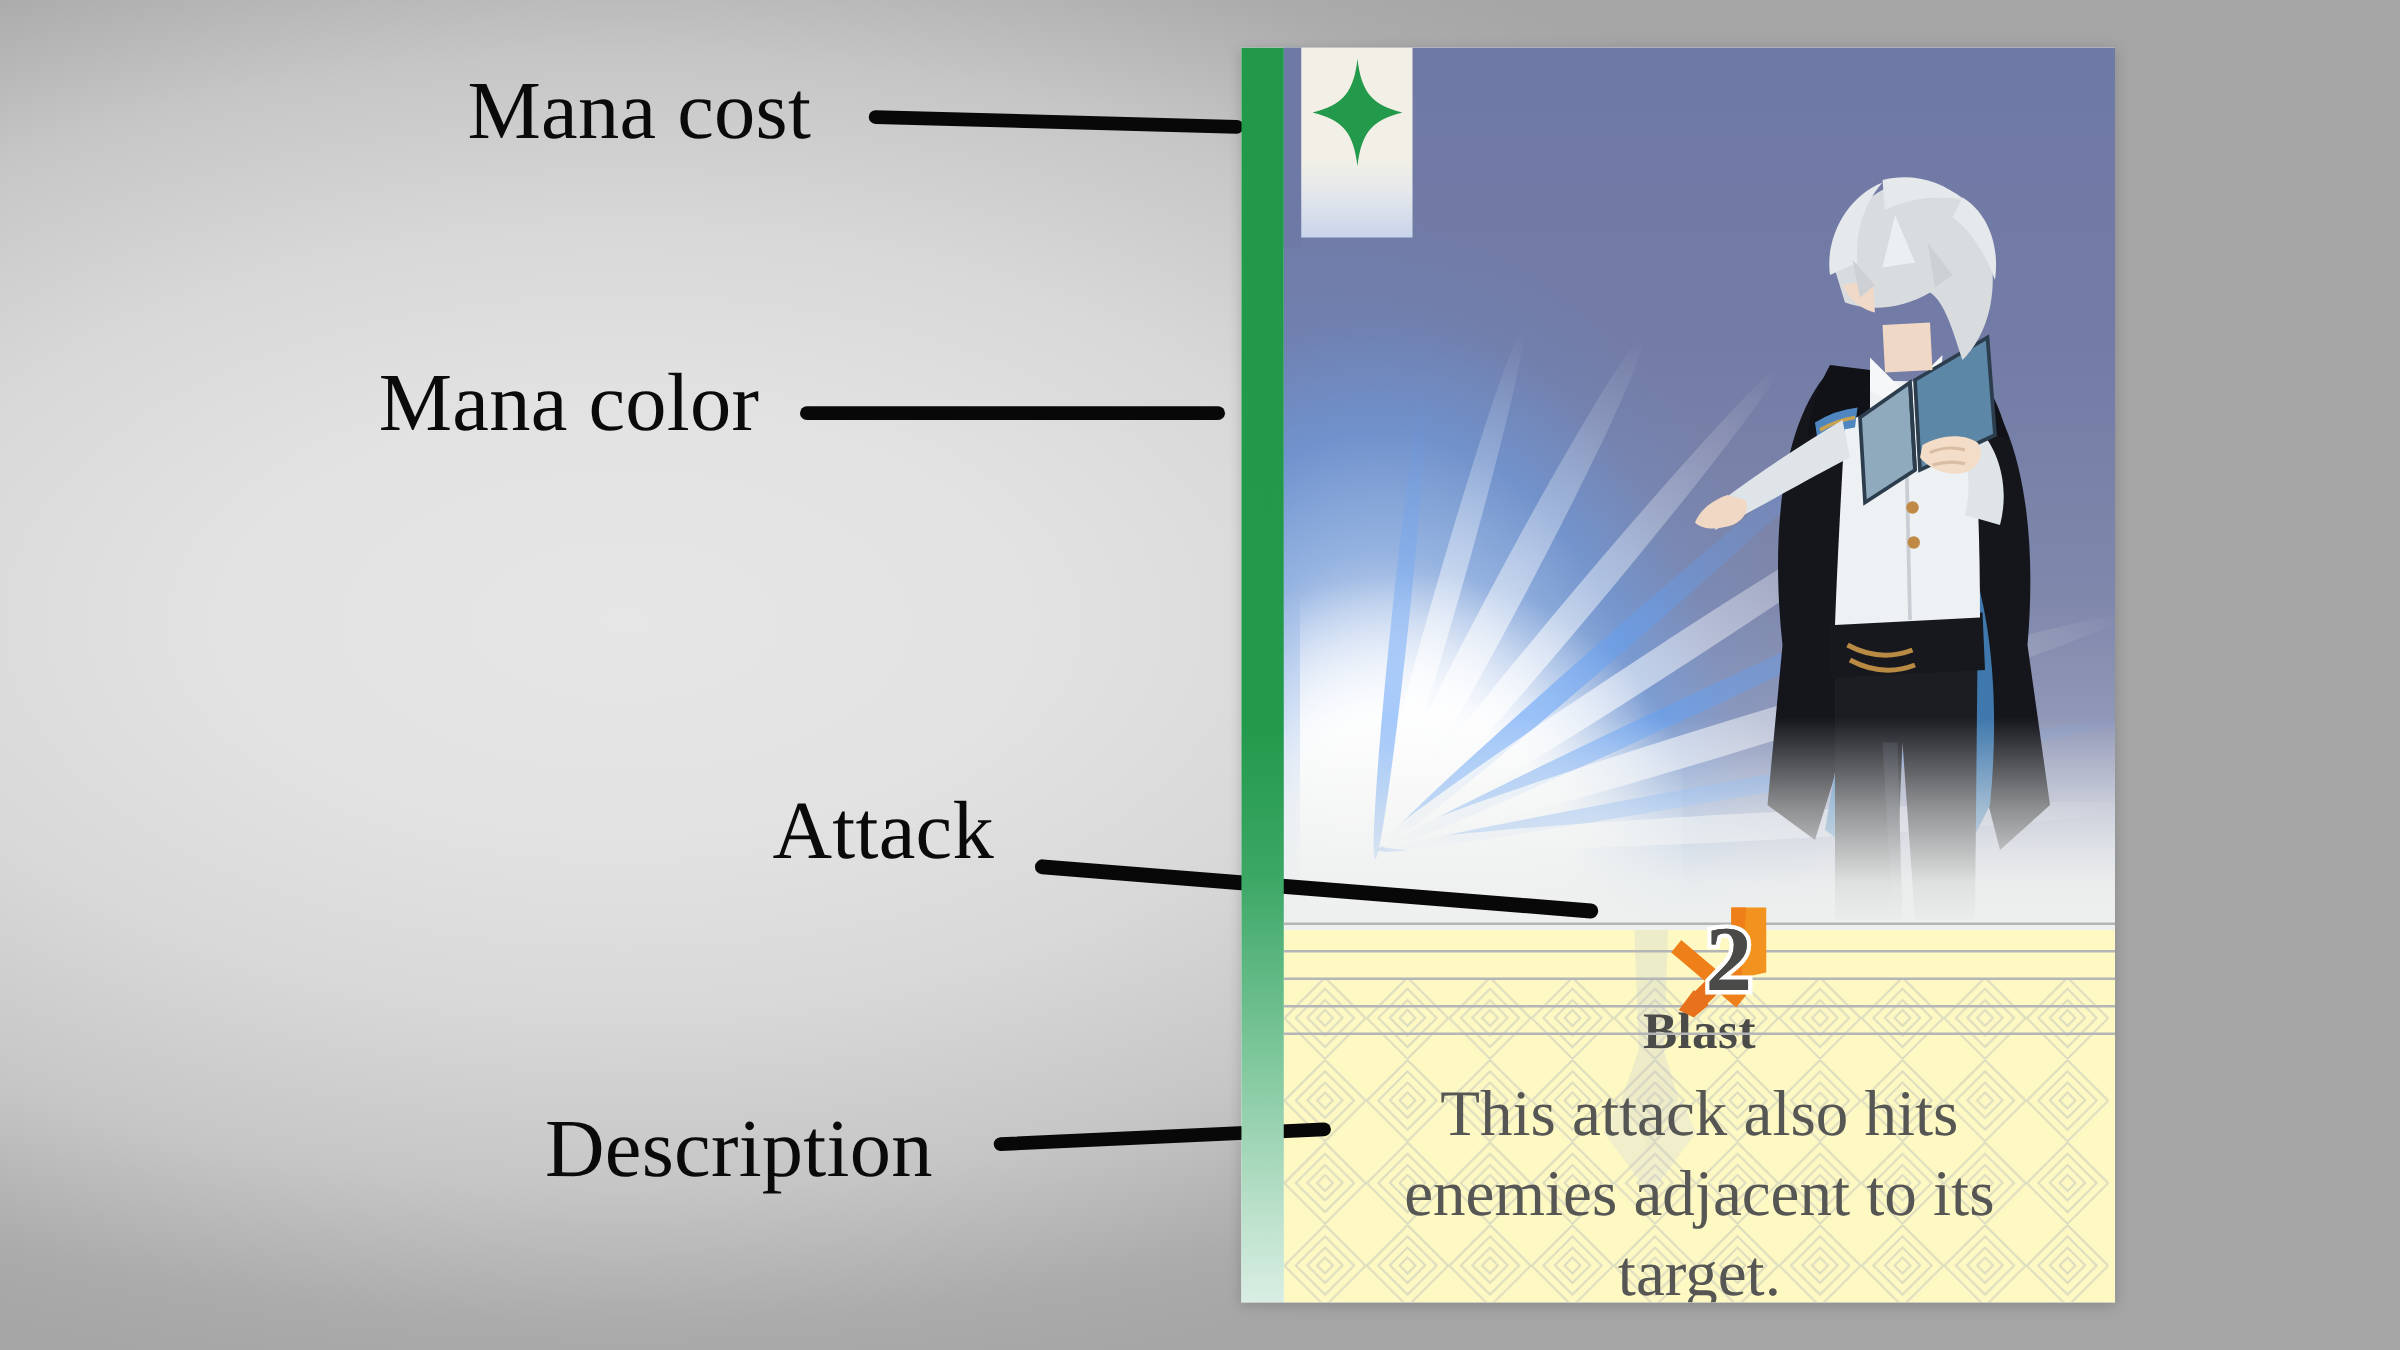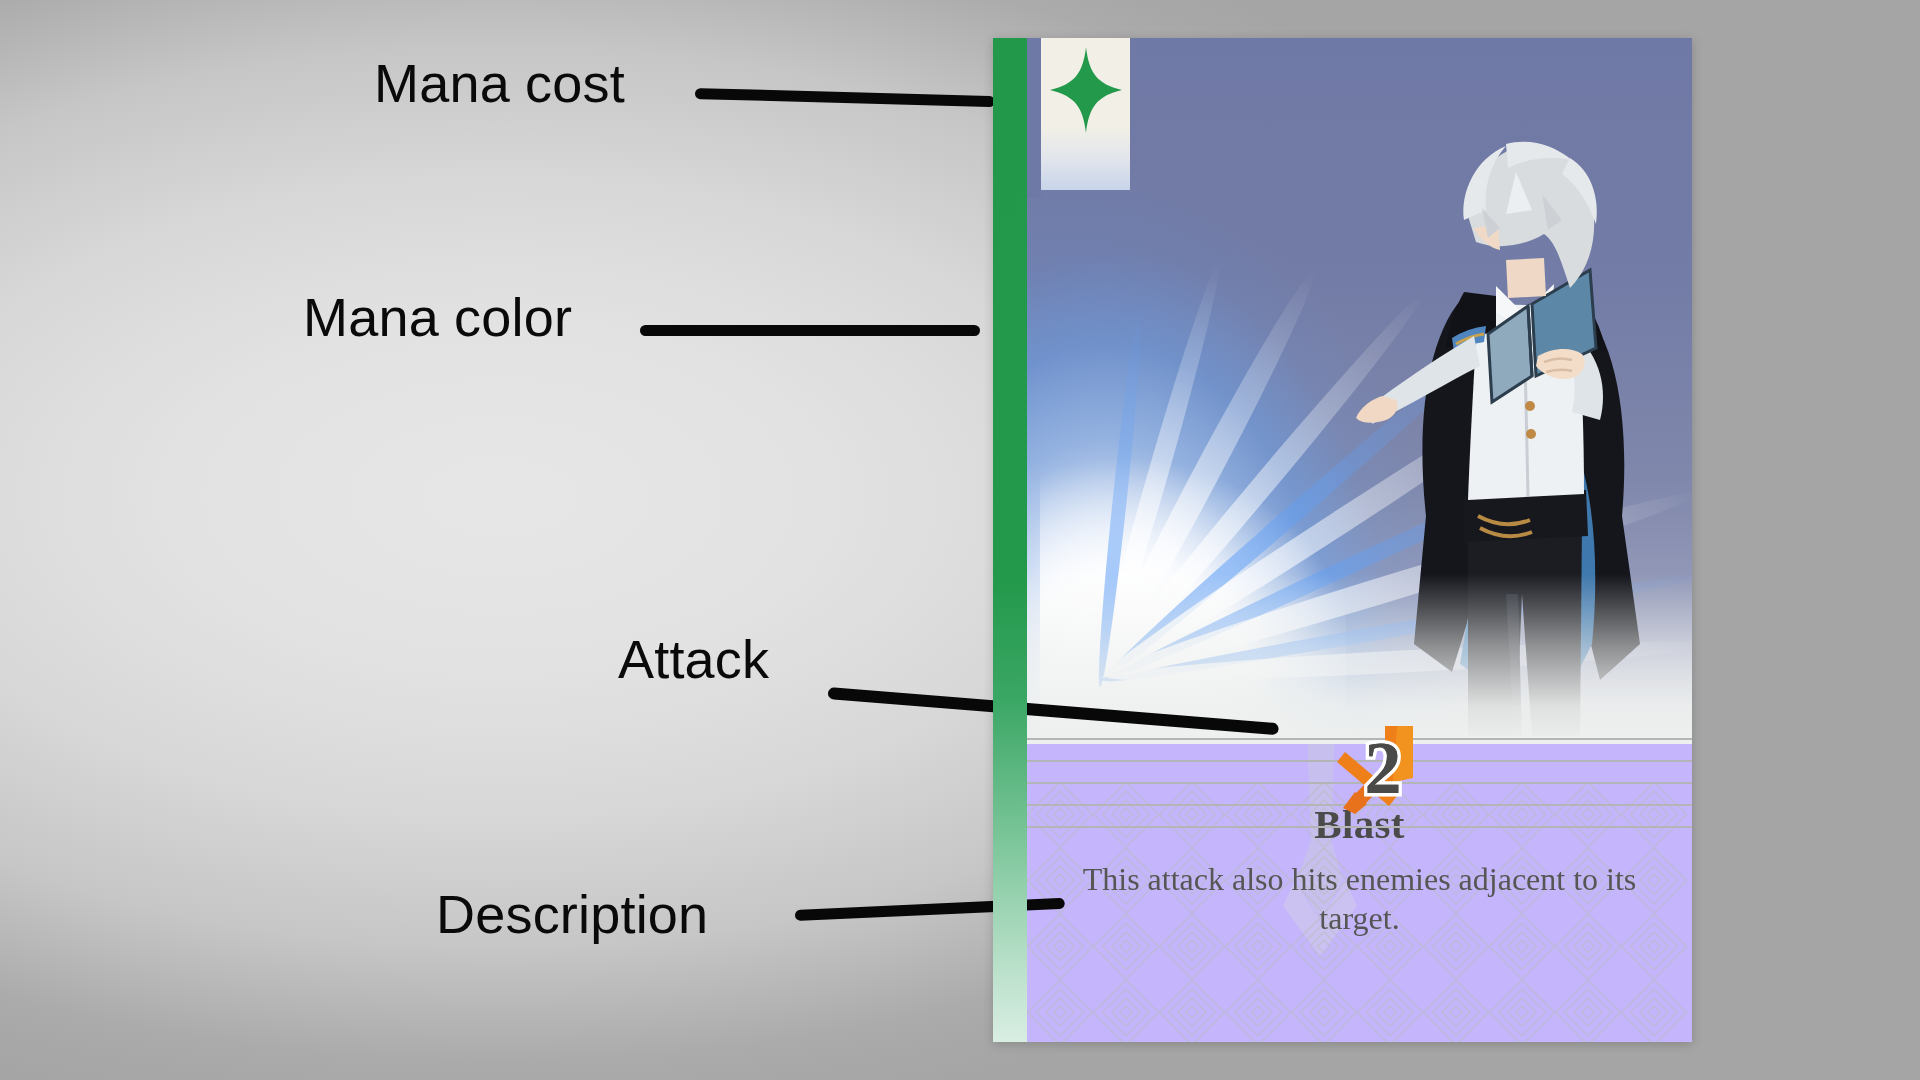--- a/index.html
+++ b/index.html
@@ -11,22 +11,22 @@
   
   #backdrop{
     position:absolute;inset:0;
     background:radial-gradient(ellipse 62% 58% at 26% 46%,
         #e6e6e6 0%, #e2e2e2 28%, #d8d8d8 50%, #c6c6c6 72%, #ababab 90%, #a5a5a5 100%);
   }
 
   
   .ann-label{
     position:absolute;color:#0a0a0a;white-space:nowrap;
-    font-family:Liberation Sans, sans-serif;
-    font-size:54px;line-height:1;letter-spacing:.2px;
+    font-family:Liberation Serif, serif;
+    font-size:66px;line-height:1;letter-spacing:.2px;
   }
   #lbl-mana{left:374px;top:56px;}
   #lbl-color{left:303px;top:290px;}
   #lbl-attack{left:618px;top:632px;}
   #lbl-desc{left:436px;top:862px;margin-top:25px;}
 
   .leader{
     position:absolute;background:#080808;border-radius:6px;
     transform-origin:0 50%;
   }
@@ -107,38 +107,38 @@
   #attack-num-top{
     position:absolute;left:0;top:0;width:120px;height:92px;
     display:flex;align-items:center;justify-content:center;
     font-family:"Liberation Serif","DejaVu Serif",serif;
     font-weight:bold;font-size:74px;color:#4a4a48;
   }
 
   
   #text-area{
     position:absolute;left:34px;right:0;top:706px;bottom:0;
-    background:#c4b5fd;overflow:hidden;
+    background:#fef9c3;overflow:hidden;
   }
   #pattern{
     position:absolute;left:0;right:0;bottom:0;height:260px;opacity:.5;
   }
   #bg-emblem{
     position:absolute;left:44%;top:-14px;width:110px;height:230px;
     transform:translateX(-50%);opacity:.35;
   }
   #card-name{
     position:absolute;left:0;right:0;top:56px;text-align:center;
     font-family:"Liberation Serif","DejaVu Serif",serif;
     font-weight:bold;font-size:41px;color:#4b4b49;letter-spacing:.3px;
   }
   #card-desc{
     position:absolute;left:40px;right:40px;top:116px;text-align:center;
     font-family:"Liberation Serif","DejaVu Serif",serif;
-    font-size:32px;line-height:1.23;color:#565654;
+    font-size:52px;line-height:1.23;color:#565654;
   }
 
   
   #mana-panel{
     position:absolute;left:48px;top:0;width:89px;height:152px;z-index:8;
     background:linear-gradient(to bottom,#f2f0e6 0%,#f2f0e6 58%,#e3e6ec 78%,#c8d4ea 100%);
   }
   #mana-star{position:absolute;left:50%;top:52px;transform:translate(-50%,-50%);}
 </style>
 </head>

